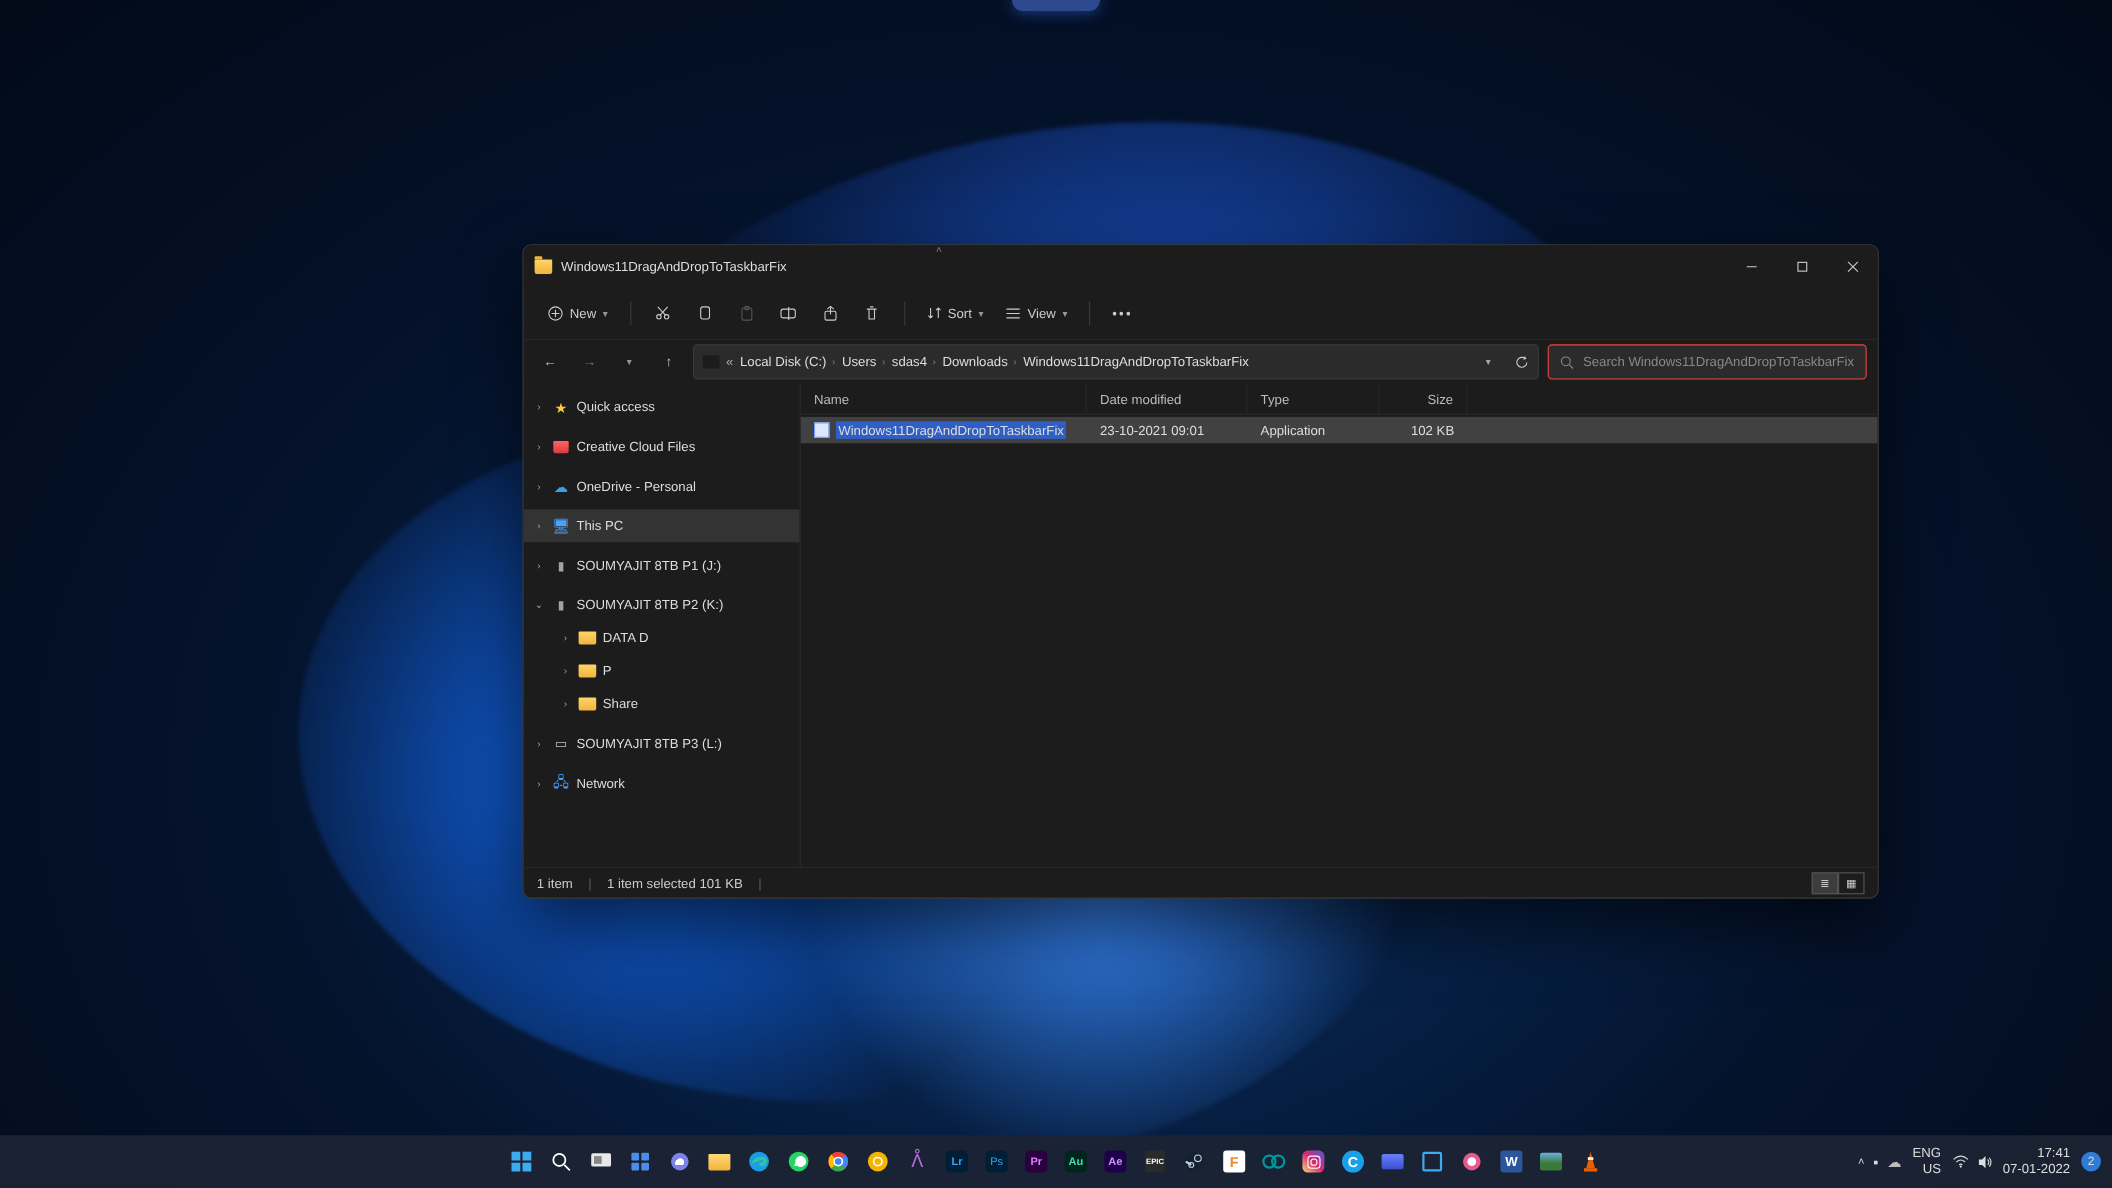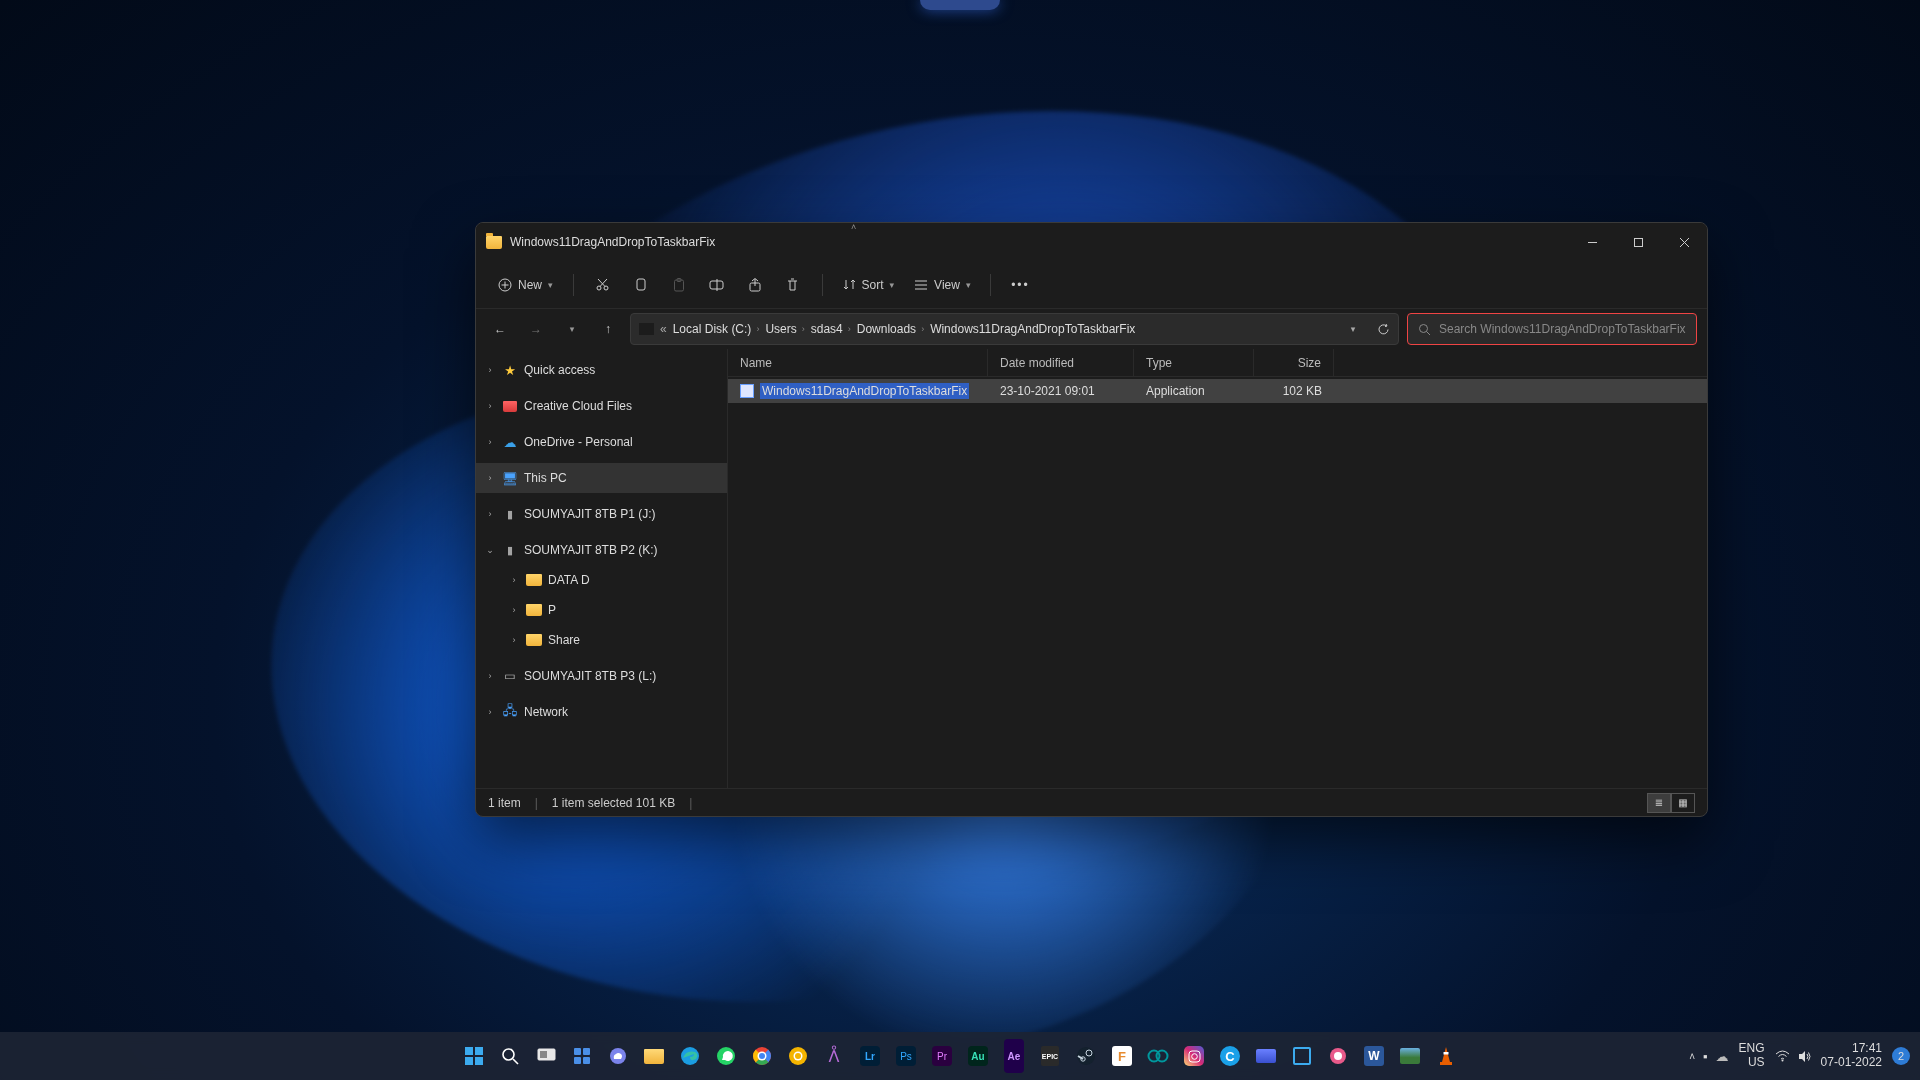--- a/index.html
+++ b/index.html
@@ -409,27 +409,27 @@
     <div class="ticon">
         <span style="color:#b66bd8">ᐰ</span>
       </div>
     <div class="ticon">
         <span style="width:20px;height:20px;background:#001e36;border-radius:4px;display:flex;align-items:center;justify-content:center;color:#31a8ff;font-size:10px;font-weight:bold">Lr</span>
       </div>
     <div class="ticon">
         <span style="width:20px;height:20px;background:#001e36;border-radius:4px;display:flex;align-items:center;justify-content:center;color:#31a8ff;font-size:10px;font-weight:normal">Ps</span>
       </div>
     <div class="ticon">
-        <span style="width:20px;height:20px;background:#2a003f;border-radius:4px;display:flex;align-items:center;justify-content:center;color:#e47cff;font-size:10px;font-weight:normal">Pr</span>
+        <span style="width:20px;height:20px;background:#2a003f;border-radius:4px;display:flex;align-items:center;justify-content:center;color:#e47cff;font-size:10px;font-weight:bold">Pr</span>
       </div>
     <div class="ticon">
         <span style="width:20px;height:20px;background:#00251c;border-radius:4px;display:flex;align-items:center;justify-content:center;color:#37e0b6;font-size:10px;font-weight:bold">Au</span>
       </div>
     <div class="ticon">
-        <span style="width:20px;height:34px;background:#1f004a;border-radius:4px;display:flex;align-items:center;justify-content:center;color:#cf96ff;font-size:10px;font-weight:bold">Ae</span>
+        <span style="width:20px;height:20px;background:#1f004a;border-radius:4px;display:flex;align-items:center;justify-content:center;color:#cf96ff;font-size:10px;font-weight:bold">Ae</span>
       </div>
     <div class="ticon">
         <span style="width:18px;height:20px;background:#2a2a2a;border-radius:2px;display:flex;align-items:center;justify-content:center;color:#fff;font-size:7px;font-weight:bold">EPIC</span>
       </div>
     <div class="ticon">
         <svg width="20" height="20">
           <circle cx="10" cy="10" r="9" fill="#14212e"></circle>
           <circle cx="13" cy="7" r="3" fill="none" stroke="#c7d5e0"></circle>
           <circle cx="7" cy="13" r="2.2" fill="none" stroke="#c7d5e0"></circle>
           <line x1="2" y1="10" x2="7" y2="13" stroke="#c7d5e0" stroke-width="2"></line>

